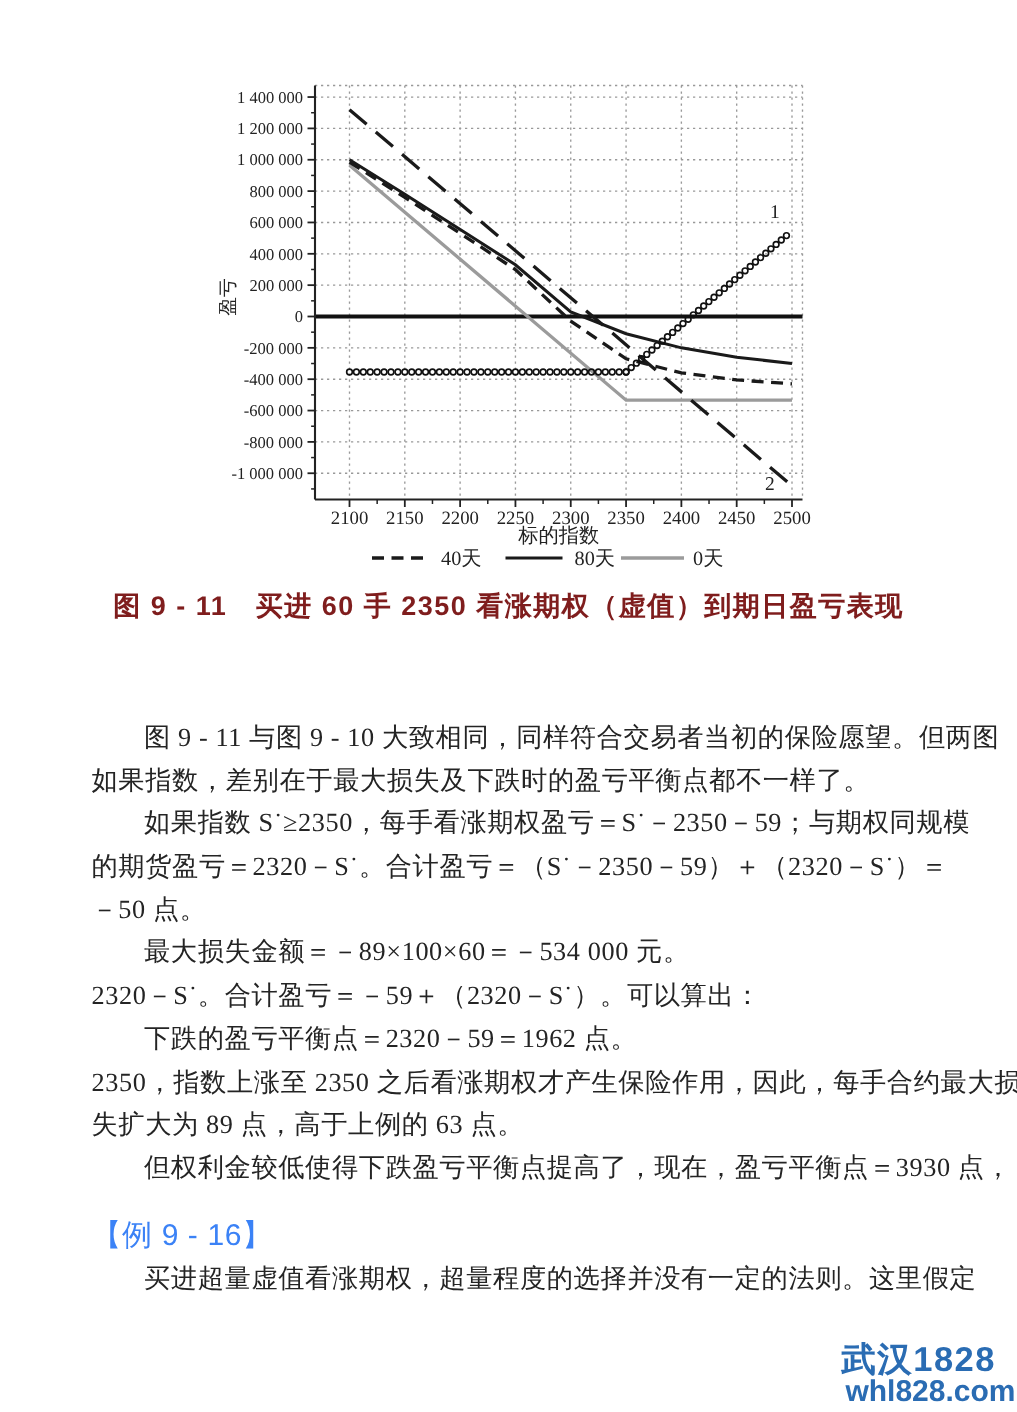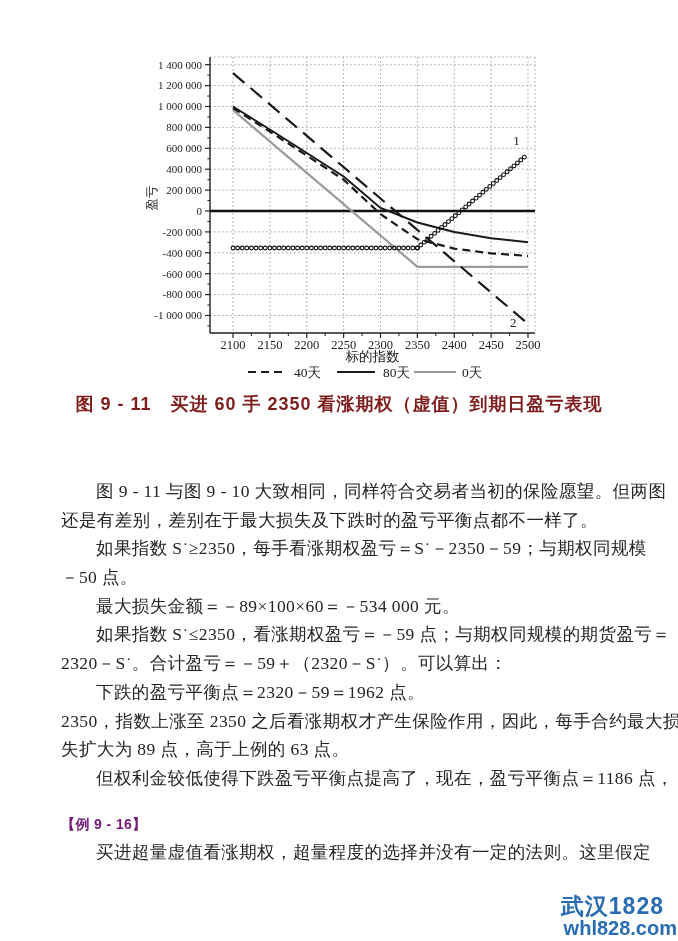--- a/index.html
+++ b/index.html
@@ -16,22 +16,22 @@
     color:#7f1d1d;letter-spacing:1px;white-space:nowrap;
   }
   .body-text{
     position:absolute;left:61px;top:429px;width:560px;
     font-size:17.5px;color:#242424;letter-spacing:0.4px;margin-top:48px;
   }
   .bline{height:28.7px;line-height:28.7px;white-space:nowrap;}
   .bline.indent{padding-left:35px;}
   .bgap{height:17px;}
   .bhead{
-    font-family:"Liberation Sans", sans-serif;font-weight:bold;font-size:14px;
-    color:#701a75;
+    font-family:"Liberation Sans", sans-serif;font-weight:normal;font-size:20px;
+    color:#3b82f6;
   }
   .watermark{
     position:absolute;right:0;text-align:right;
     font-family:"Liberation Sans", sans-serif;font-weight:bold;line-height:1;
     white-space:nowrap;
   }
   #wm1{top:895px;font-size:23px;letter-spacing:1px;padding-right:14px;}
   #wm2{top:918px;font-size:20px;padding-right:1px;}
 </style>
 </head>
@@ -217,29 +217,29 @@
       <text x="237" y="326.5" font-size="13.5">80天</text>
       <line x1="268" y1="322" x2="310" y2="322" stroke="#9b9b9b" stroke-width="2.2" stroke-dasharray="none"></line>
       <text x="316" y="326.5" font-size="13.5">0天</text>
     </svg>
 </div>
 
 <div class="caption">图 9 - 11　买进 60 手 2350 看涨期权（虚值）到期日盈亏表现</div>
 
 <div class="body-text" id="body-text">
     <div class="bline indent">图 9 - 11 与图 9 - 10 大致相同，同样符合交易者当初的保险愿望。但两图</div>
-    <div class="bline">还是有差别，差别在于最大损失及下跌时的盈亏平衡点都不一样了。</div>
+    <div class="bline">如果指数，差别在于最大损失及下跌时的盈亏平衡点都不一样了。</div>
     <div class="bline indent">如果指数 S˙≥2350，每手看涨期权盈亏＝S˙－2350－59；与期权同规模</div>
+    <div class="bline">的期货盈亏＝2320－S˙。合计盈亏＝（S˙－2350－59）＋（2320－S˙）＝</div>
     <div class="bline">－50 点。</div>
     <div class="bline indent">最大损失金额＝－89×100×60＝－534 000 元。</div>
-    <div class="bline indent">如果指数 S˙≤2350，看涨期权盈亏＝－59 点；与期权同规模的期货盈亏＝</div>
     <div class="bline">2320－S˙。合计盈亏＝－59＋（2320－S˙）。可以算出：</div>
     <div class="bline indent">下跌的盈亏平衡点＝2320－59＝1962 点。</div>
     <div class="bline">2350，指数上涨至 2350 之后看涨期权才产生保险作用，因此，每手合约最大损</div>
     <div class="bline">失扩大为 89 点，高于上例的 63 点。</div>
-    <div class="bline indent">但权利金较低使得下跌盈亏平衡点提高了，现在，盈亏平衡点＝1186 点，</div>
+    <div class="bline indent">但权利金较低使得下跌盈亏平衡点提高了，现在，盈亏平衡点＝3930 点，</div>
     <div class="bgap"></div>
     <div class="bline bhead">【例 9 - 16】</div>
     <div class="bline indent">买进超量虚值看涨期权，超量程度的选择并没有一定的法则。这里假定</div>
   </div>
 
 <div class="watermark" id="wm1" style="color: rgb(42, 108, 179);">武汉1828</div>
 <div class="watermark" id="wm2" style="color: rgb(42, 108, 179);">whl828.com</div>
 
 </body></html>

